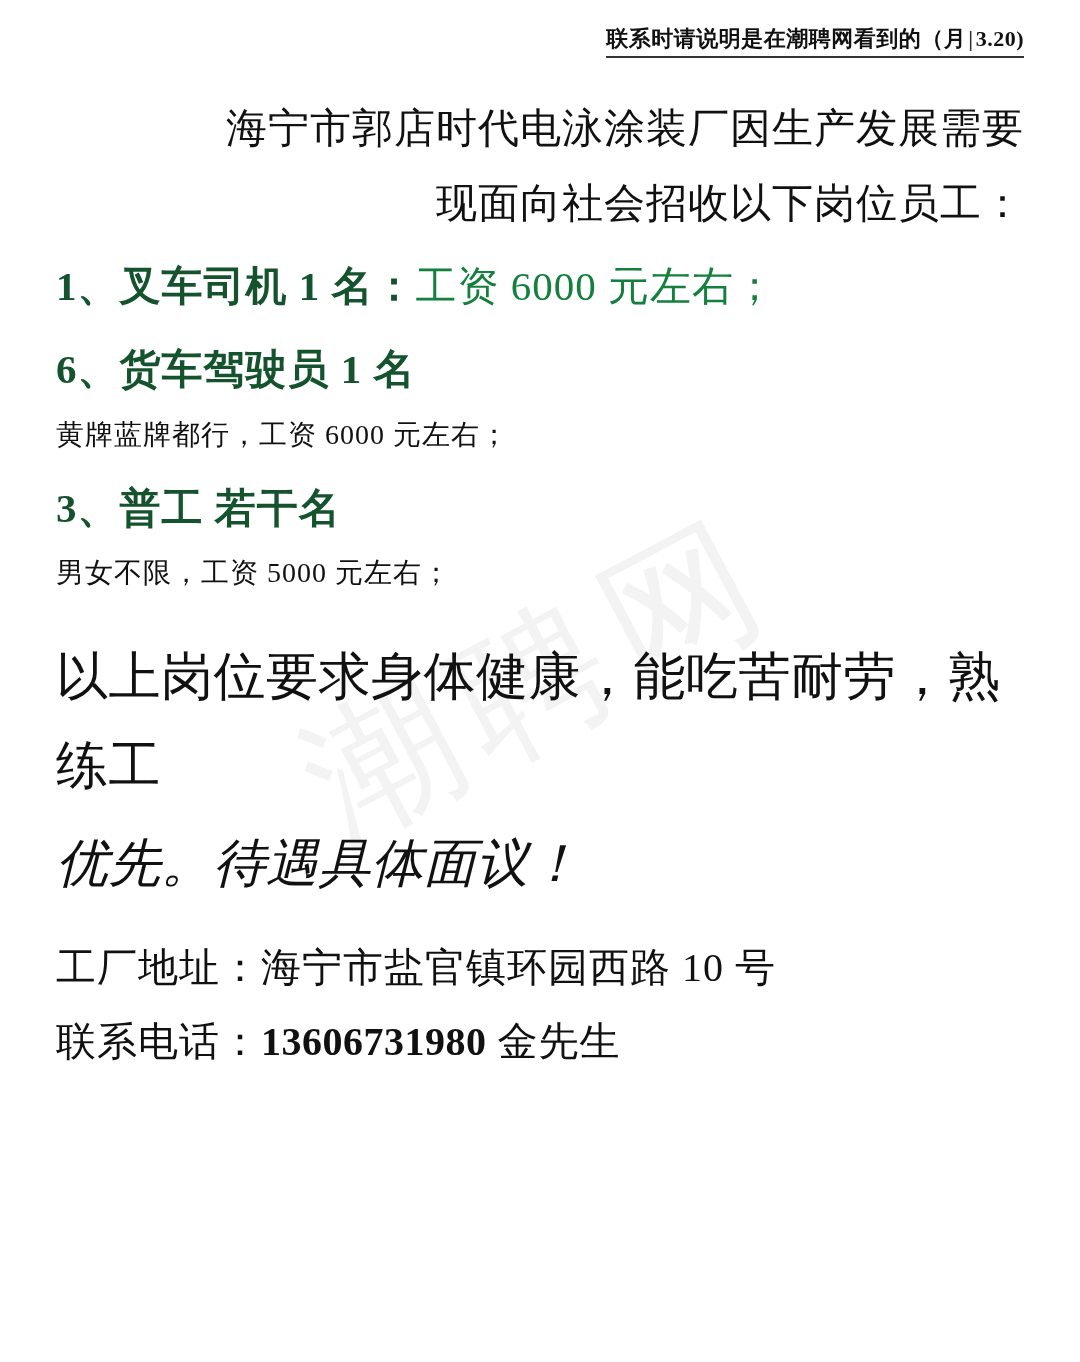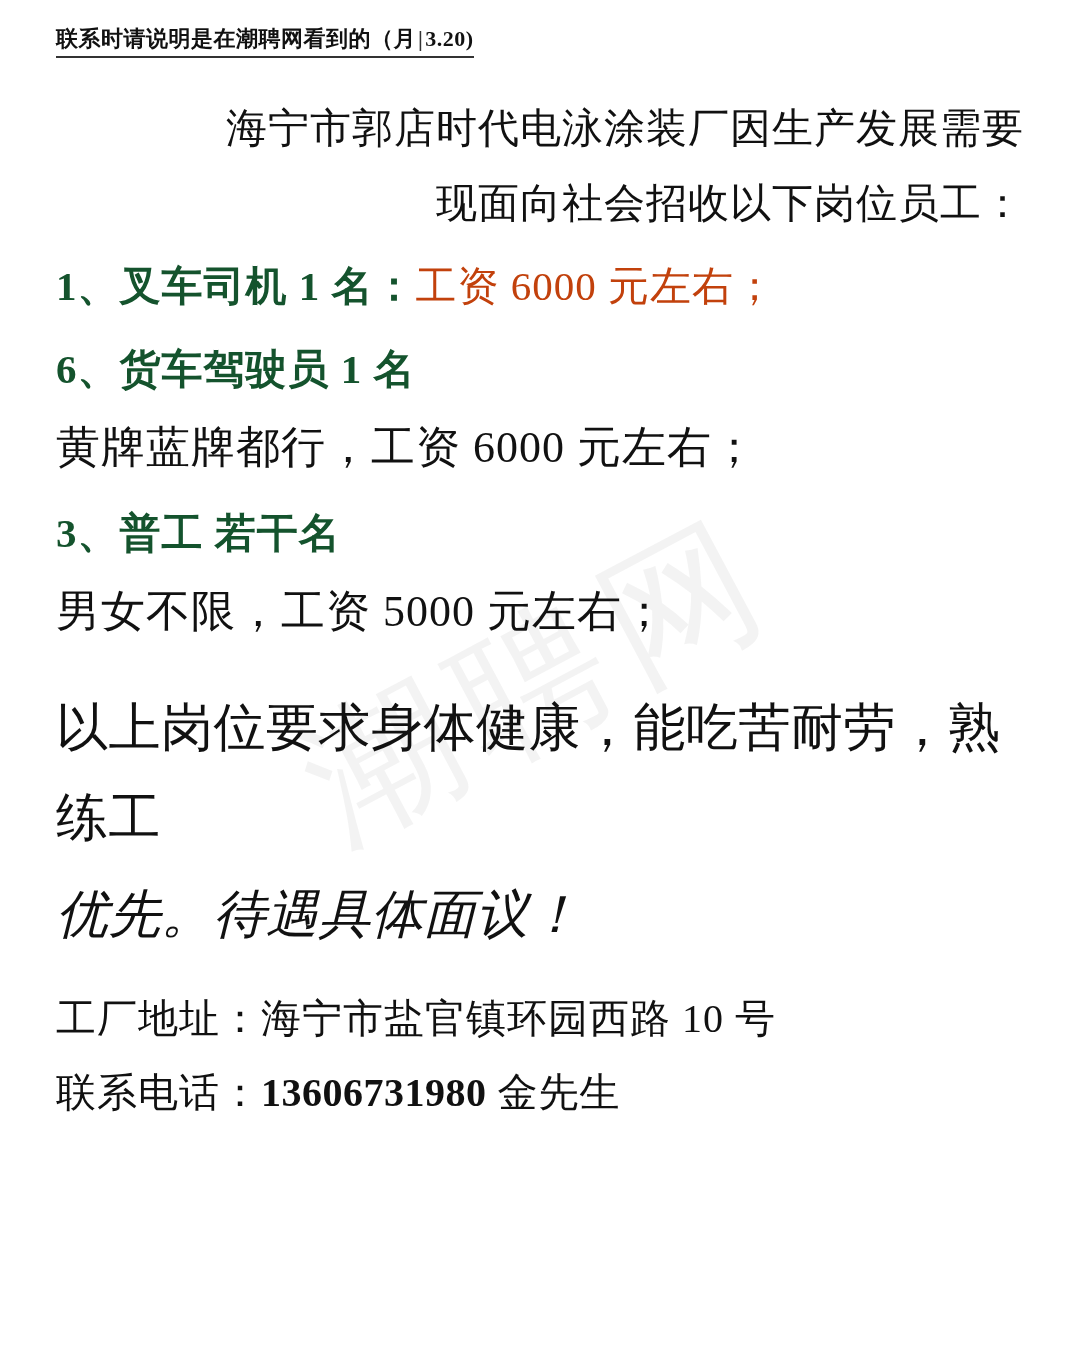--- a/index.html
+++ b/index.html
@@ -55,21 +55,21 @@
     text-align: center;
     font-size: 66px;
     font-weight: 700;
     letter-spacing: 6px;
     line-height: 1.15;
     margin: 14px 0 6px 0;
     font-family: "Liberation Serif", "DejaVu Serif", serif;
   }
 
   .subtitle-wrap {
-    text-align: left;
+    text-align: right;
     margin-bottom: 38px;
   }
   .subtitle {
     display: inline-block;
     font-size: 22px;
     font-weight: 700;
     letter-spacing: 0.5px;
     border-bottom: 2px solid #333;
     padding-bottom: 2px;
     white-space: nowrap;
@@ -99,25 +99,25 @@
     font-size: 41px;
     line-height: 1.6;
     margin: 18px 0 6px 0;
     letter-spacing: 1px;
   }
   .job-head {
     color: #14532d;
     font-weight: 700;
   }
   .job-rest {
-    color: #c2410c;
+    color: #15803d;
   }
 
   .detail-line {
-    font-size: 44px;
+    font-size: 28px;
     line-height: 1.6;
     margin: 10px 0 6px 0;
     letter-spacing: 1px;
   }
 
   .requirements {
     font-size: 52px;
     line-height: 1.72;
     margin: 36px 0 26px 0;
     letter-spacing: 0.5px;

